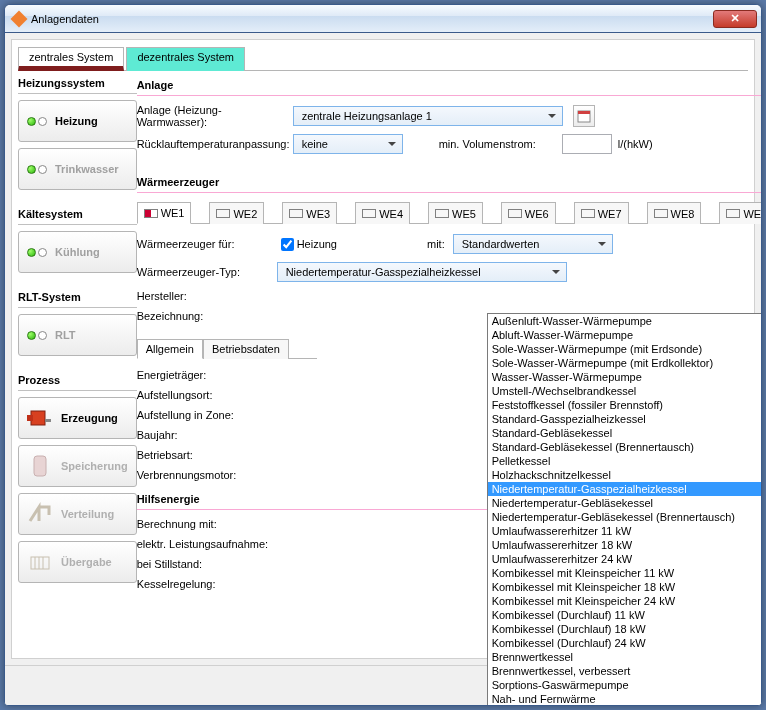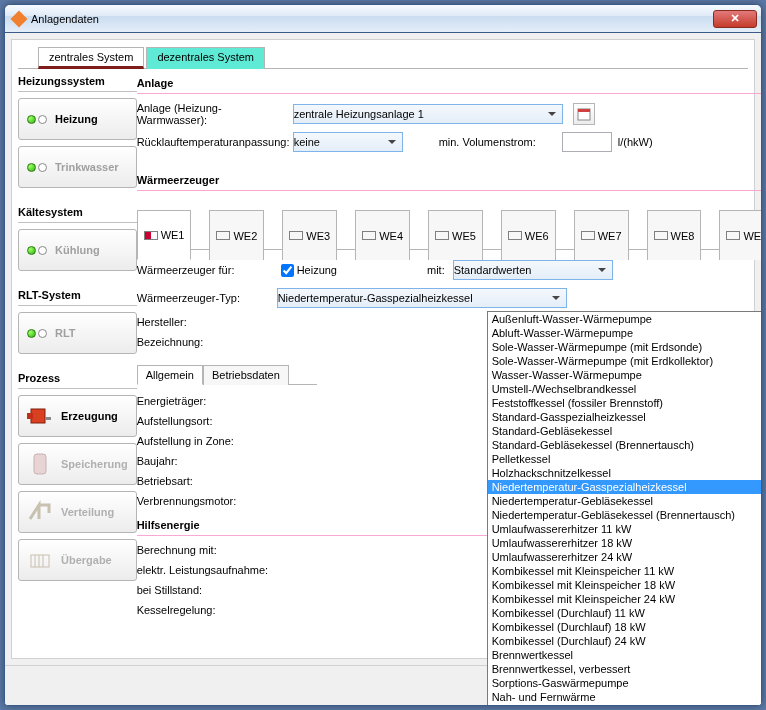--- a/index.html
+++ b/index.html
@@ -5,55 +5,55 @@
   * { box-sizing: border-box; font-family: "Segoe UI", Tahoma, sans-serif; font-size: 11px; }
   body { margin: 0; background: #5b7aa8; padding: 4px; }
   .window { width: 758px; height: 702px; background: #f0f0f0; border: 1px solid #3a5a8a; border-radius: 6px 6px 4px 4px; overflow: hidden; display: flex; flex-direction: column; box-shadow: 0 0 8px rgba(0,0,0,.4); }
   .titlebar { height: 28px; background: linear-gradient(#f7fbff 0%, #dfeaf7 40%, #cadcf0 41%, #e4eef9 100%); display: flex; align-items: center; padding: 0 4px 0 8px; border-bottom: 1px solid #3a5a8a; }
   .titlebar .diamond { width: 12px; height: 12px; transform: rotate(45deg); background: #f08030; margin-right: 6px; }
   .titlebar .title { flex: 1; color: #000; }
   .closebtn { width: 44px; height: 18px; background: linear-gradient(#e27a7a,#c53b2a); border: 1px solid #8a2a20; border-radius: 3px; color: #fff; text-align: center; line-height: 15px; font-weight: bold; cursor: pointer; }
   .client { flex: 1; background: #fff; margin: 6px; border: 1px solid #d0d0d0; display: flex; flex-direction: column; padding: 6px; }
   .tabstrip { display: flex; border-bottom: 1px solid #b5b5b5; margin-bottom: 4px; }
   .tab { padding: 3px 10px; border: 1px solid #b5b5b5; border-bottom: none; background: #5eead4; margin-right: 2px; position: relative; top: 1px; cursor: pointer; }
-  .tab.active { background: #fff; border-bottom: 3px solid #7f1d1d; margin-left: 20px; }
+  .tab.active { background: #fff; border-bottom: 5px solid #7f1d1d; }
   .content { flex: 1; display: flex; }
   .leftcol { width: 142px; display: flex; flex-direction: column; gap: 4px; }
   .leftcol .grp { border-top: none; margin-bottom: 6px; }
   .leftcol .grp .head { font-weight: bold; border-bottom: 1px solid #c0c0c0; padding: 2px 0 4px; margin-bottom: 6px; }
   .sidebtn { height: 42px; border: 1px solid #b5b5b5; border-radius: 3px; background: linear-gradient(#fff,#ececec); display: flex; align-items: center; padding: 0 8px; gap: 8px; cursor: pointer; margin-bottom: 6px; }
   .sidebtn.disabled { color: #b0b0b0; }
   .sidebtn .dots { display: flex; gap: 2px; }
   .dot { width: 9px; height: 9px; border-radius: 50%; border: 1px solid #888; background: #fff; }
   .dot.green { background: radial-gradient(circle at 30% 30%, #9fff6a, #2bb50b); border-color: #2a7a12; }
   .sidebtn.icon svg { flex-shrink: 0; }
   .sidebtn .lbl { font-weight: bold; }
   .sidebtn.inactive .lbl { color: #a0a0a0; font-weight: bold; }
   .rightcol { flex: 1; display: flex; flex-direction: column; position: relative; }
   .sect-head { font-weight: bold; border-bottom: 1px solid #f9a8d4; padding: 2px 0 4px; margin: 2px 0 8px; }
   .row { display: flex; align-items: center; margin-bottom: 6px; gap: 6px; }
   .row .lbl { width: 150px; }
   select, input[type=text] { border: 1px solid #abadb3; height: 20px; padding: 0 4px; background: #fff; }
   .calbtn { width: 22px; height: 22px; border: 1px solid #b5b5b5; background: linear-gradient(#fff,#ececec); margin-left: 4px; display:flex; align-items:center; justify-content:center; cursor:pointer; }
   .wetabs { display: flex; border-bottom: 1px solid #b5b5b5; margin-bottom: 10px; }
-  .wetab { padding: 18px 6px; border: 1px solid #b5b5b5; border-bottom: none; background: #f7f7f7; margin-right: 18px; cursor: pointer; display:flex; align-items:center; gap:3px; position:relative; top:11px;}
+  .wetab { padding: 4px 6px; border: 1px solid #b5b5b5; border-bottom: none; background: #f7f7f7; margin-right: 18px; cursor: pointer; display:flex; align-items:center; gap:3px; position:relative; top:1px;}
   .wetab.active { background: #fff; border-bottom:1px solid #fff; }
   .wetab .mini { width: 14px; height: 9px; border:1px solid #808080; display:flex; }
   .wetab .mini span { flex:1; }
   .wetab.active .mini span:first-child { background:#c03; }
   .subtabs { display:flex; border-bottom:1px solid #b5b5b5; margin: 8px 0 10px; width: 180px;}
   .subtab { padding:3px 8px; border:1px solid #b5b5b5; border-bottom:none; background:#f7f7f7; position:relative; top:1px; cursor:pointer;}
   .subtab.active { background:#fff; border-bottom:1px solid #fff;}
   .fieldrow { display:flex; align-items:center; margin-bottom:8px; }
   .fieldrow .flbl { width: 140px; }
   .dropdown-open { position:absolute; left:350px; top:238px; width:298px; background:#fff; border:1px solid #7a7a7a; z-index:10; }
   .dd-scroll { max-height: 396px; overflow-y: scroll; }
   .dd-item { padding: 1px 4px; white-space: nowrap; cursor:pointer; }
   .dd-item.sel { background:#3399ff; color:#fff; }
-  .combo { width: 290px; height:20px; border:1px solid #7eb4ea; display:flex; align-items:center; padding:0 18px 0 0; background:linear-gradient(#f4f8fd,#e4eef8); position:relative; cursor:pointer; }
+  .combo { width: 290px; height:20px; border:1px solid #7eb4ea; display:flex; align-items:center; padding:0 18px 0 8px; background:linear-gradient(#f4f8fd,#e4eef8); position:relative; cursor:pointer; }
   .combo:after { content:""; position:absolute; right:6px; top:7px; border:4px solid transparent; border-top-color:#444; }
   .smallcombo { width: 140px; }
   .footer { padding: 8px 10px; display:flex; justify-content:flex-end; gap:6px; border-top:1px solid #d0d0d0; background:#f0f0f0;}
   .btn { min-width:72px; height:23px; border:1px solid #707070; border-radius:3px; background:linear-gradient(#fefefe,#e4e4e4); cursor:pointer; }
   .btn.primary { border-color:#3c7fb1; box-shadow:0 0 0 1px #a8d8ff inset; }
   .ghostchk { width:13px; height:13px; border:1px solid #b5b5b5; position:absolute; right:30px; top:330px; }
   ::-webkit-scrollbar { width: 17px; }
   ::-webkit-scrollbar-track { background:#f0f0f0; }
   ::-webkit-scrollbar-thumb { background:#cdcdcd; border:1px solid #a0a0a0; }
 </style>

